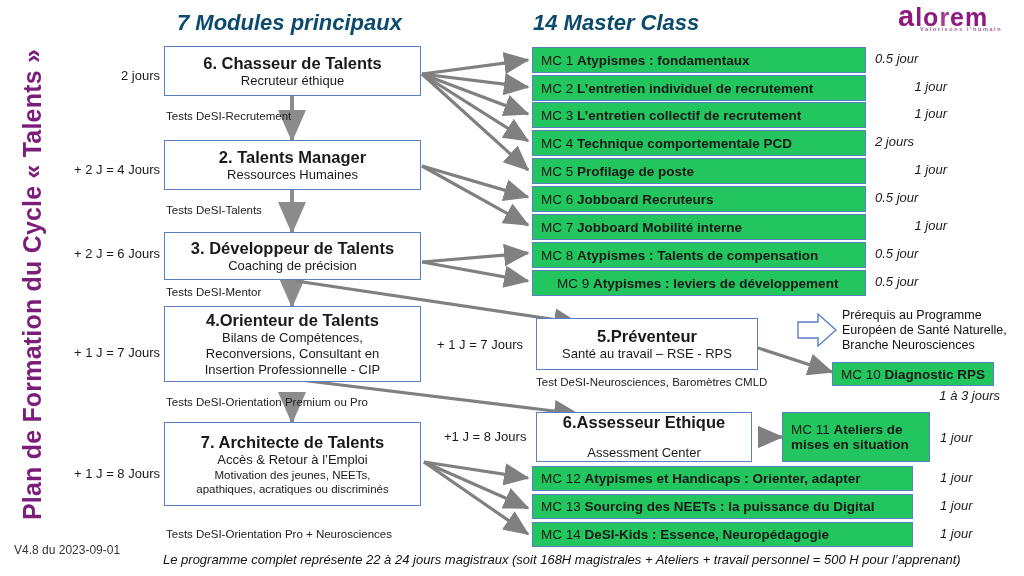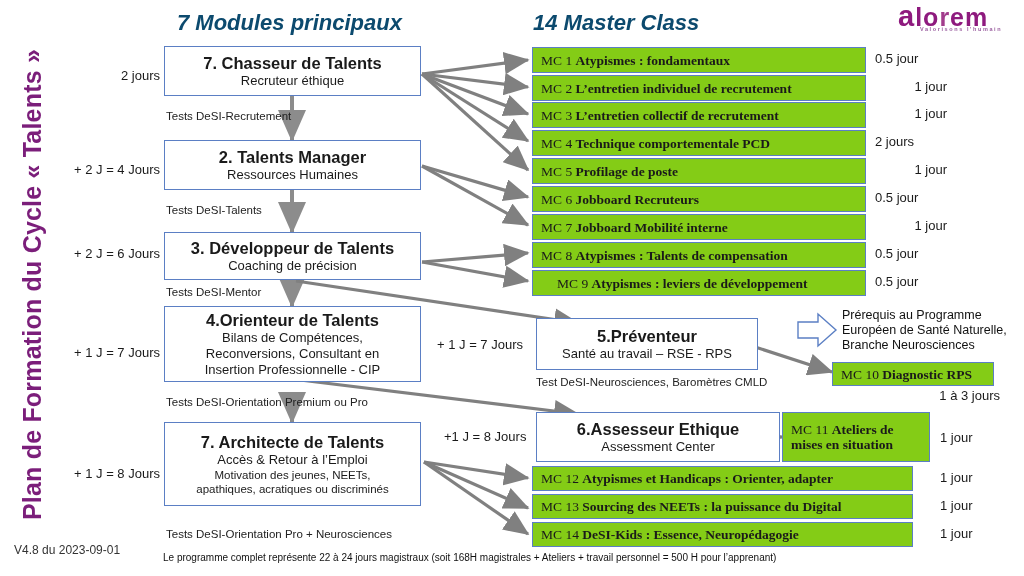--- a/index.html
+++ b/index.html
@@ -33,32 +33,32 @@
   .logo .word .m{color:#8E1A7E;}
   .logo .tag{font-size:5.5px;color:#9B5FA0;letter-spacing:1.6px;margin-top:-3px;padding-left:22px;white-space:nowrap;font-weight:bold;}
 
   
   .box{position:absolute;box-sizing:border-box;border:1px solid #5B7FC4;background:#fff;
        display:flex;flex-direction:column;align-items:center;justify-content:center;text-align:center;}
   .box .t1{font-size:16.5px;font-weight:bold;line-height:19px;}
   .box .t2{font-size:13px;font-weight:normal;line-height:16px;}
   .box .t3{font-size:11.5px;font-weight:normal;line-height:14px;}
 
-  .mcbox{position:absolute;box-sizing:border-box;border:1px solid #5B7FC4;background:#84cc16;
-         display:flex;align-items:center;padding-left:8px;font-family:Liberation Serif, serif;}
+  .mcbox{position:absolute;box-sizing:border-box;border:1px solid #5B7FC4;background:#22c55e;
+         display:flex;align-items:center;padding-left:8px;}
   .mcbox span.lbl{font-size:13.5px;line-height:15px;}
   .mcbox span.lbl b{font-weight:bold;}
 
-  .dur{position:absolute;font-size:13px;text-align:right;}
+  .dur{position:absolute;font-size:13px;text-align:right;font-style:italic;}
   .leftlbl{position:absolute;font-size:13px;text-align:right;white-space:nowrap;}
   .midlbl{position:absolute;font-size:13px;white-space:nowrap;}
   .testlbl{position:absolute;font-size:11.5px;color:#222;white-space:nowrap;}
   .note{position:absolute;font-size:12.5px;line-height:15px;color:#111;}
   .footer-ver{position:absolute;left:14px;top:543px;font-size:12px;color:#333;}
-  .footer-txt{position:absolute;left:163px;top:552px;font-size:10px;color:#111;white-space:nowrap;}
+  .footer-txt{position:absolute;left:163px;top:552px;font-size:13px;font-style:italic;color:#111;white-space:nowrap;}
 </style>
 </head>
 <body>
 
 <div class="canvas">
 
   <svg class="wires" viewBox="0 0 1024 576">
     <defs>
       <marker id="ah" markerWidth="8" markerHeight="7" refX="7.5" refY="3.5" orient="auto">
         <polygon points="0 0, 8 3.5, 0 7" fill="#808080"></polygon>
@@ -128,21 +128,21 @@
     <div class="tag">Valorisons l'humain</div>
   </div>
 
   <div class="leftlbl" style="left:55px;top:68px;width:105px;">2 jours</div>
   <div class="leftlbl" style="left:35px;top:162px;width:125px;">+ 2 J = 4 Jours</div>
   <div class="leftlbl" style="left:35px;top:246px;width:125px;">+ 2 J = 6 Jours</div>
   <div class="leftlbl" style="left:35px;top:345px;width:125px;">+ 1 J = 7 Jours</div>
   <div class="leftlbl" style="left:35px;top:466px;width:125px;">+ 1 J = 8 Jours</div>
 
   <div class="box" style="left:164px;top:46px;width:257px;height:50px;">
-    <div class="t1">7. Chasseur de Talents</div>
+    <div class="t1">6. Chasseur de Talents</div>
     <div class="t2">Recruteur éthique</div>
   </div>
   <div class="testlbl" style="left:166px;top:110px;">Tests DeSI-Recrutement</div>
 
   <div class="box" style="left:164px;top:140px;width:257px;height:50px;">
     <div class="t1">2. Talents Manager</div>
     <div class="t2">Ressources Humaines</div>
   </div>
   <div class="testlbl" style="left:166px;top:204px;">Tests DeSI-Talents</div>
 
@@ -169,21 +169,21 @@
   <div class="testlbl" style="left:166px;top:528px;">Tests DeSI-Orientation Pro + Neurosciences</div>
 
   <div class="midlbl" style="left:437px;top:337px;">+ 1 J = 7 Jours</div>
   <div class="box" style="left:536px;top:318px;width:222px;height:52px;">
     <div class="t1">5.Préventeur</div>
     <div class="t2">Santé au travail – RSE - RPS</div>
   </div>
   <div class="testlbl" style="left:536px;top:376px;">Test DeSI-Neurosciences, Baromètres CMLD</div>
 
   <div class="midlbl" style="left:444px;top:429px;">+1 J = 8 Jours</div>
-  <div class="box" style="left:536px;top:412px;width:244px;height:50px;">
+  <div class="box" style="left:536px;top:412px;width:216px;height:50px;justify-content:space-between;">
     <div class="t1">6.Assesseur Ethique</div>
     <div class="t2">Assessment Center</div>
   </div>
 
   <div class="note" style="left:842px;top:308px;width:180px;">
     <div>Prérequis au Programme</div>
     <div>Européen de Santé Naturelle,</div>
     <div>Branche Neurosciences</div>
   </div>
 

